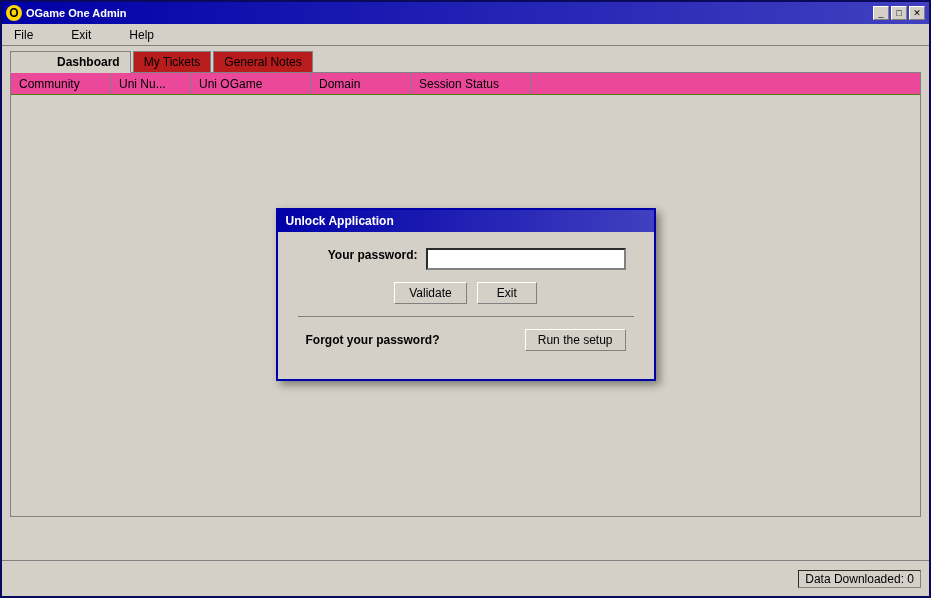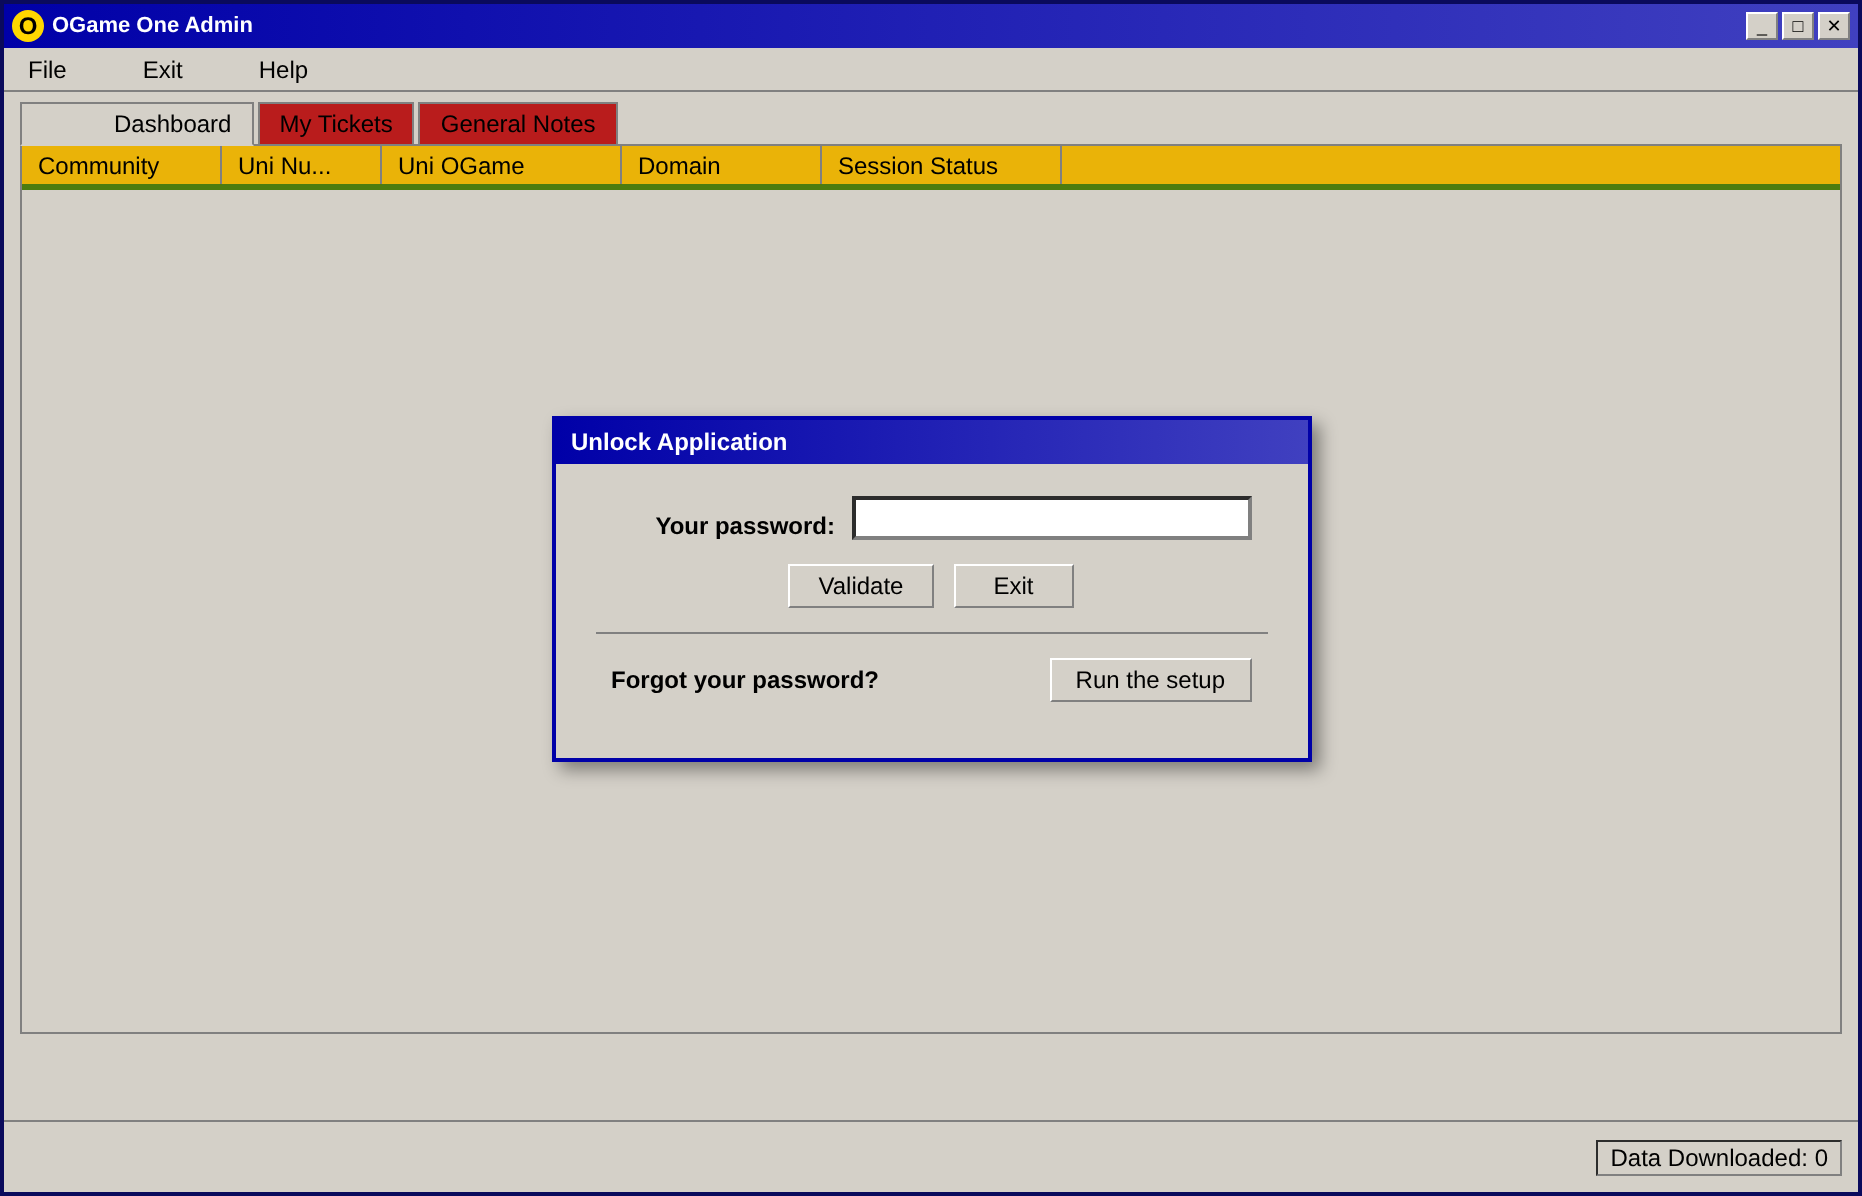--- a/index.html
+++ b/index.html
@@ -114,40 +114,40 @@
       cursor: pointer;
       font-size: 12px;
       position: relative;
       top: 1px;
     }
 
     .tab.active {
       background: #d4d0c8;
       border-bottom: 1px solid #d4d0c8;
       z-index: 1;
-      font-weight: normal;
+      font-weight: bold;
       padding-left: 46px;
     }
 
     
     .content-area {
       flex: 1;
       background: #d4d0c8;
       display: flex;
       flex-direction: column;
       border: 1px solid #808080;
       margin: 0 8px 8px 8px;
       position: relative;
     }
 
     
     .table-header {
       display: flex;
-      background: #eab308;
-      border-bottom: 3px solid #4d7c0f;
+      background: #ec4899;
+      border-bottom: 1px solid #4d7c0f;
       height: 22px;
       align-items: center;
     }
 
     .col-header {
       padding: 2px 8px;
       border-right: 1px solid #808080;
       font-size: 12px;
       color: #000;
       height: 100%;
@@ -214,21 +214,21 @@
       font-size: 12px;
       font-weight: bold;
     }
 
     .dialog-body {
       padding: 16px 20px;
     }
 
     .dialog-row {
       display: flex;
-      align-items: flex-end;
+      align-items: flex-start;
       margin-bottom: 12px;
     }
 
     .dialog-label {
       font-weight: bold;
       font-size: 12px;
       min-width: 120px;
       text-align: right;
       margin-right: 8px;
     }

